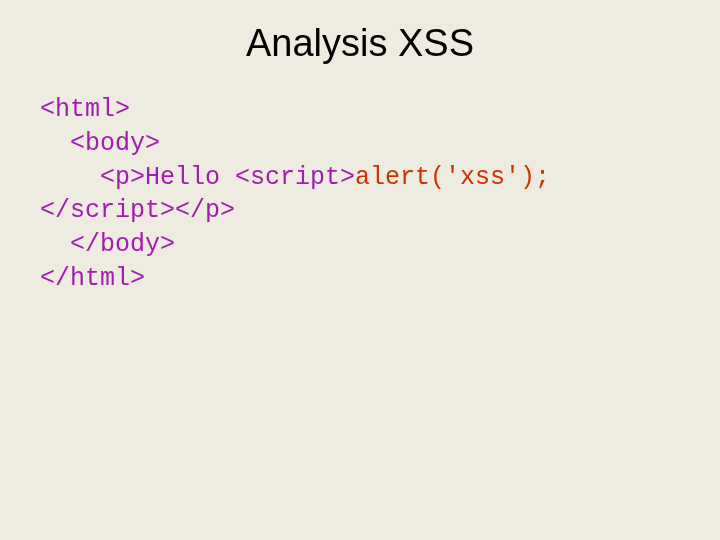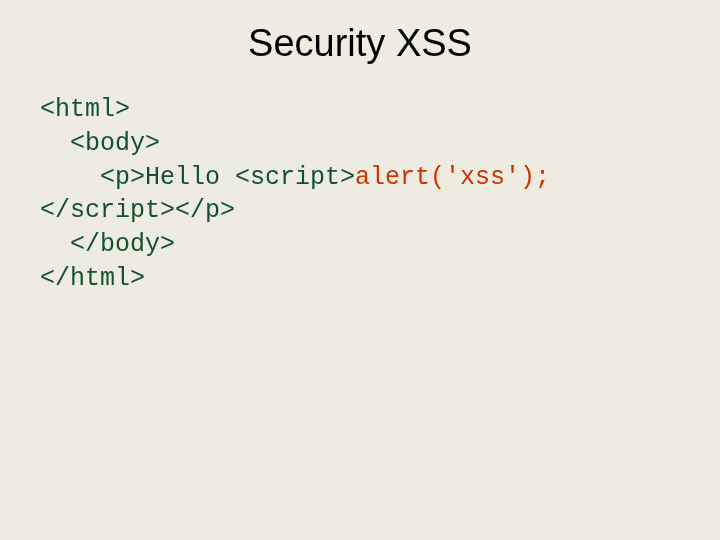--- a/index.html
+++ b/index.html
@@ -23,21 +23,21 @@
     margin-bottom: 28px;
   }
   .code {
     font-family: Consolas, Menlo, "Courier New", monospace;
     font-size: 25px;
     line-height: 1.35;
     white-space: pre-wrap;
     word-break: break-all;
   }
   .block1 { margin-bottom: 36px; }
-  .tag { color: #14532d; }
+  .tag { color: #a21caf; }
   .fn  { color: #cc3300; text-align: right; }
   .footer {
     position: absolute;
     bottom: 18px;
     left: 40px;
     right: 40px;
     font-size: 11px;
     color: #333;
     font-family: Arial, Helvetica, sans-serif;
   }
@@ -51,21 +51,21 @@
     font-size: 13px;
     color: #8c1d40;
     letter-spacing: -0.5px;
   }
 </style>
 </head>
 <body>
 
 <div class="slide">
 
-  <h1 class="title">Security XSS</h1>
+  <h1 class="title">Analysis XSS</h1>
 
 
   <div class="code"><span class="tag">&lt;html&gt;</span>
 <span class="tag">  &lt;body&gt;</span>
 <span class="tag">    &lt;p&gt;Hello </span><span class="tag">&lt;script&gt;</span><span class="fn">alert('xss');</span>
 <span class="tag">&lt;/script&gt;</span><span class="tag">&lt;/p&gt;</span>
 <span class="tag">  &lt;/body&gt;</span>
 <span class="tag">&lt;/html&gt;</span></div>
 
 

